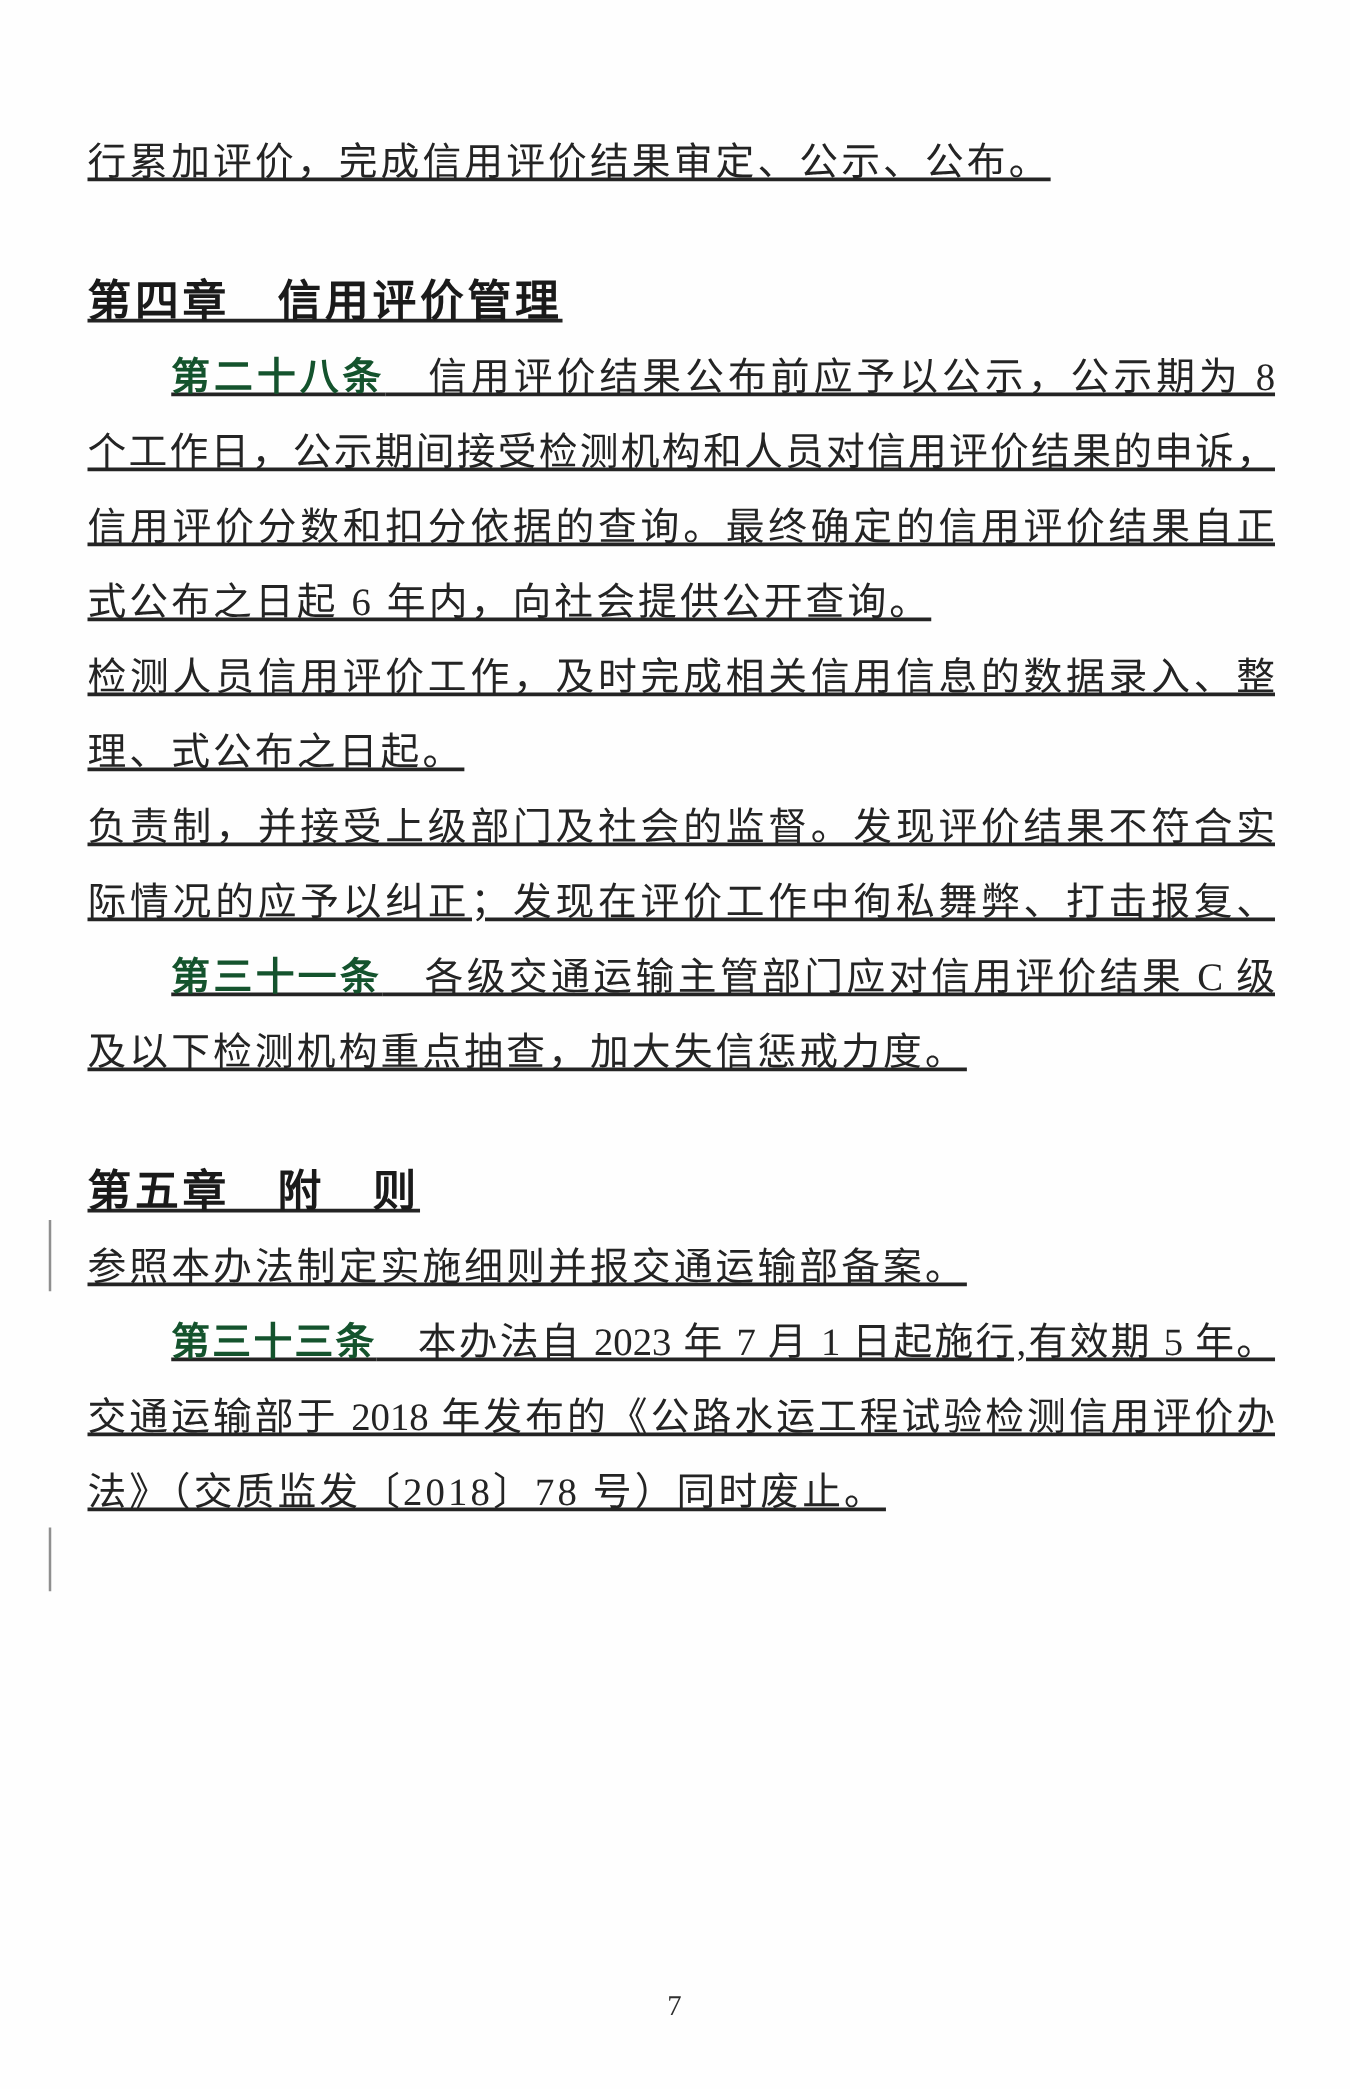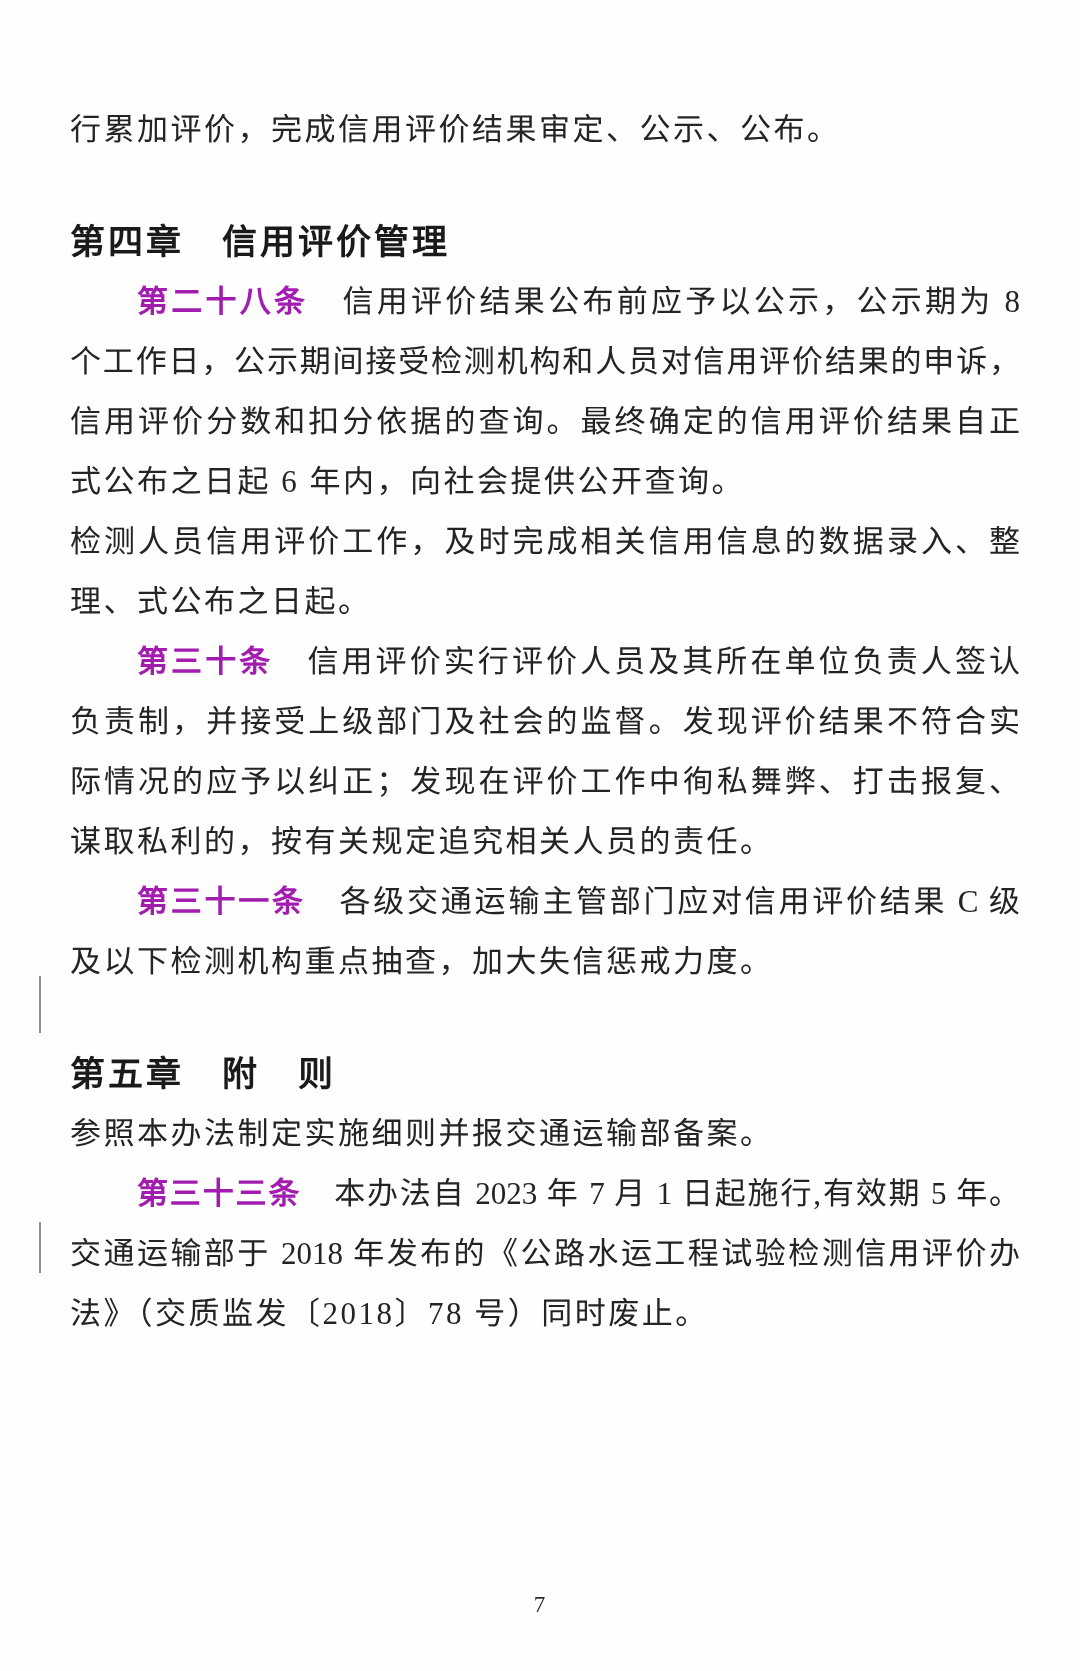--- a/index.html
+++ b/index.html
@@ -11,20 +11,21 @@
     position: relative;
     width: 1080px;
     height: 1671px;
     background: #fefefe;
     overflow: hidden;
     font-family: "Liberation Serif", "DejaVu Serif", serif;
     color: #242424;
   }
   .page-body {
     padding: 100px 60px 0 70px;
+    text-decoration: underline;
   }
   
   .text-line {
     height: 60px;
     line-height: 60px;
     font-size: 31px;
     white-space: nowrap;
     letter-spacing: 2.5px;
     color: #242424;
   }
@@ -34,21 +35,21 @@
     text-align: justify;
     text-align-last: justify;
     -moz-text-align-last: justify;
   }
   .text-line.indent {
     padding-left: 67px;
   }
   .seg-bold {
     font-family: "Liberation Sans", "DejaVu Sans", sans-serif;
     font-weight: 700;
-    color: #a21caf;
+    color: #14532d;
     margin-top: 34px;
   }
   
   .chapter-heading {
     margin-top: 52px;
     height: 60px;
     line-height: 60px;
     font-family: "Liberation Sans", "DejaVu Sans", sans-serif;
     font-weight: 700;
     font-size: 35px;
@@ -81,24 +82,22 @@
 <div class="page">
   <div class="page-body" id="page-body">
       <div class="text-line"><span class="seg-normal">行累加评价，完成信用评价结果审定、公示、公布。</span></div>
       <div class="chapter-heading">第四章　信用评价管理</div>
       <div class="text-line indent justify"><span class="seg-bold">第二十八条</span><span class="seg-normal">　信用评价结果公布前应予以公示，公示期为 8</span></div>
       <div class="text-line justify"><span class="seg-normal">个工作日，公示期间接受检测机构和人员对信用评价结果的申诉，</span></div>
       <div class="text-line justify"><span class="seg-normal">信用评价分数和扣分依据的查询。最终确定的信用评价结果自正</span></div>
       <div class="text-line"><span class="seg-normal">式公布之日起 6 年内，向社会提供公开查询。</span></div>
       <div class="text-line justify"><span class="seg-normal">检测人员信用评价工作，及时完成相关信用信息的数据录入、整</span></div>
       <div class="text-line"><span class="seg-normal">理、式公布之日起。</span></div>
-      <div class="text-line indent justify"><span class="seg-bold">第三十条</span><span class="seg-normal">　信用评价实行评价人员及其所在单位负责人签认</span></div>
       <div class="text-line justify"><span class="seg-normal">负责制，并接受上级部门及社会的监督。发现评价结果不符合实</span></div>
       <div class="text-line justify"><span class="seg-normal">际情况的应予以纠正；发现在评价工作中徇私舞弊、打击报复、</span></div>
-      <div class="text-line"><span class="seg-normal">谋取私利的，按有关规定追究相关人员的责任。</span></div>
       <div class="text-line indent justify"><span class="seg-bold">第三十一条</span><span class="seg-normal">　各级交通运输主管部门应对信用评价结果 C 级</span></div>
       <div class="text-line"><span class="seg-normal">及以下检测机构重点抽查，加大失信惩戒力度。</span></div>
       <div class="chapter-heading">第五章　附　则</div>
       <div class="text-line"><span class="seg-normal">参照本办法制定实施细则并报交通运输部备案。</span></div>
       <div class="text-line indent justify"><span class="seg-bold">第三十三条</span><span class="seg-normal">　本办法自 2023 年 7 月 1 日起施行,有效期 5 年。</span></div>
       <div class="text-line justify"><span class="seg-normal">交通运输部于 2018 年发布的《公路水运工程试验检测信用评价办</span></div>
       <div class="text-line"><span class="seg-normal">法》（交质监发〔2018〕78 号）同时废止。</span></div>
     </div>
   <div id="margin-marks">
       <div class="margin-mark" style="top: 976px; height: 57px;"></div>

